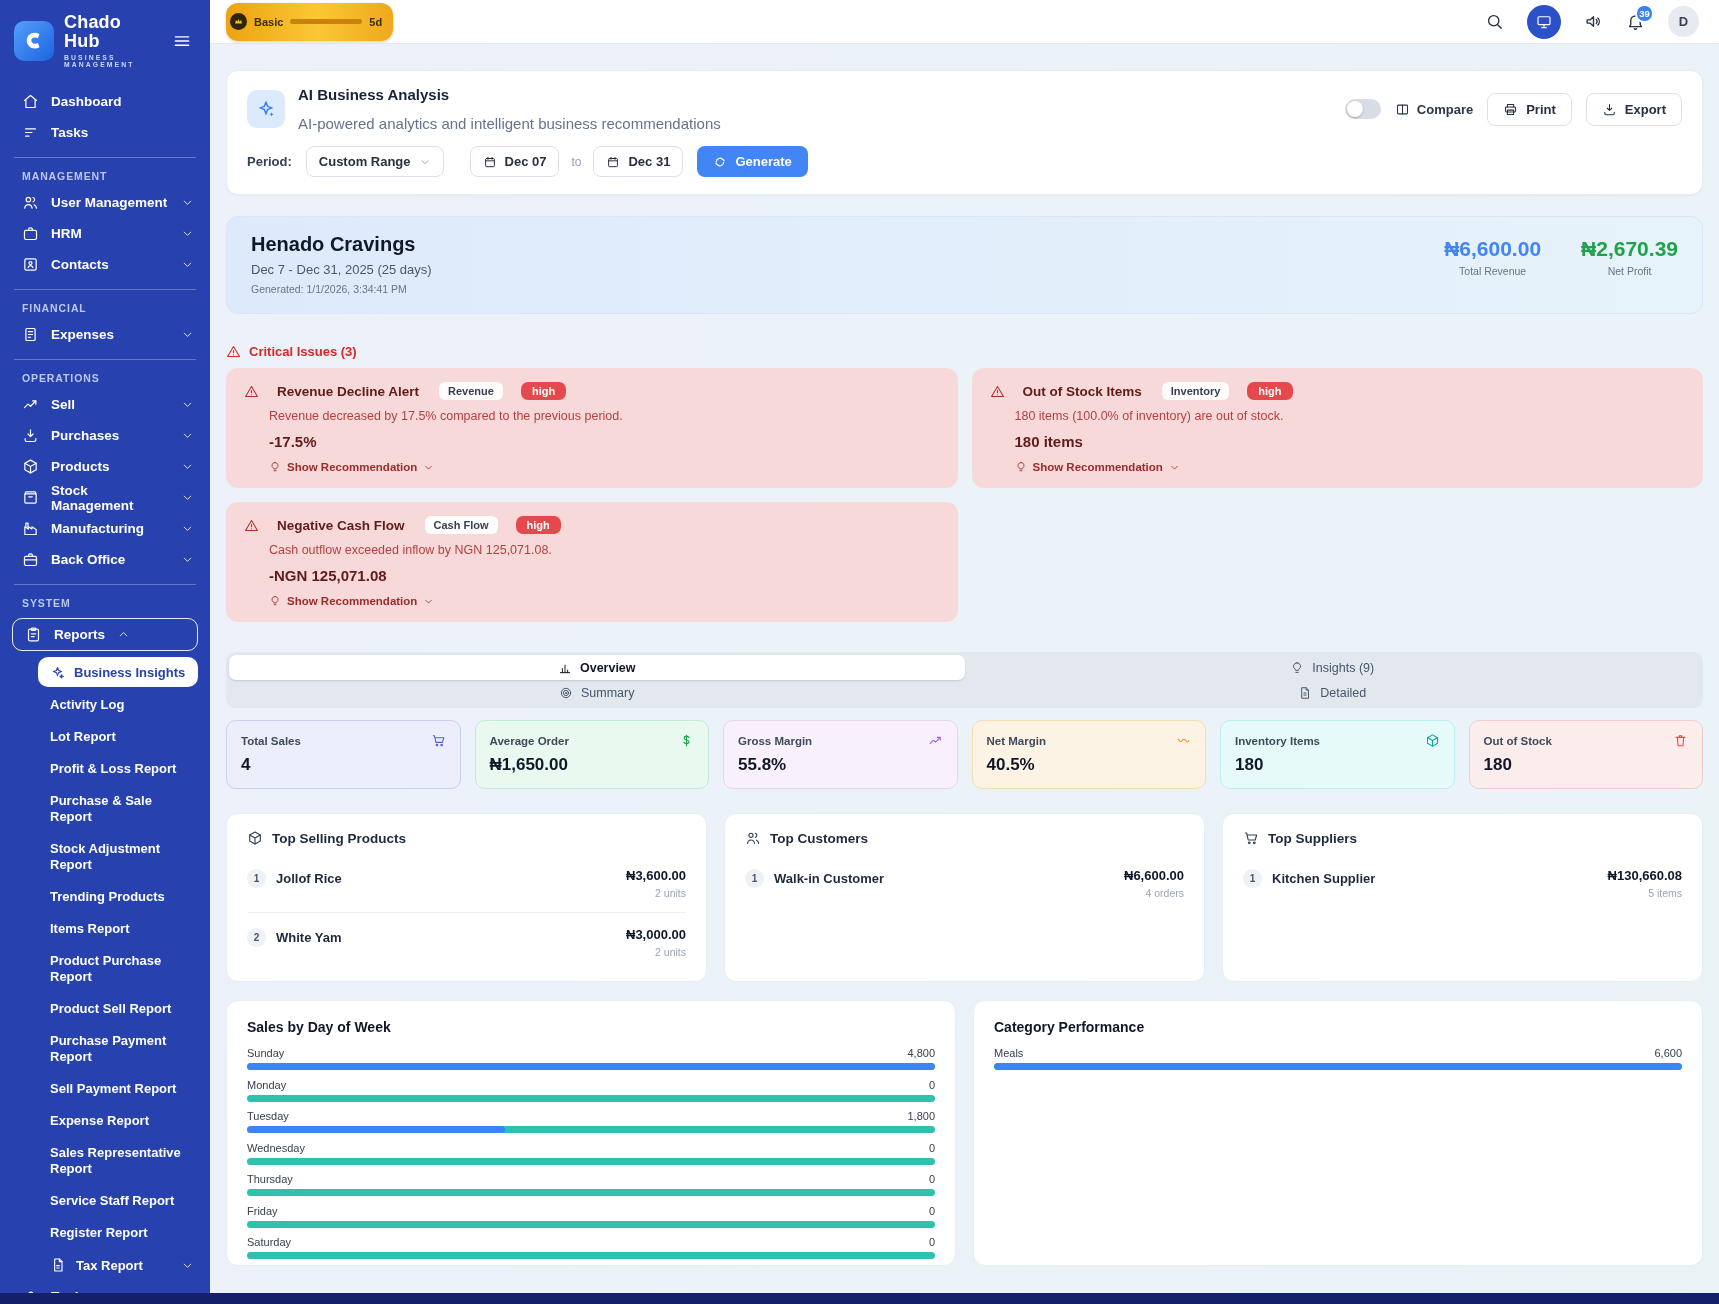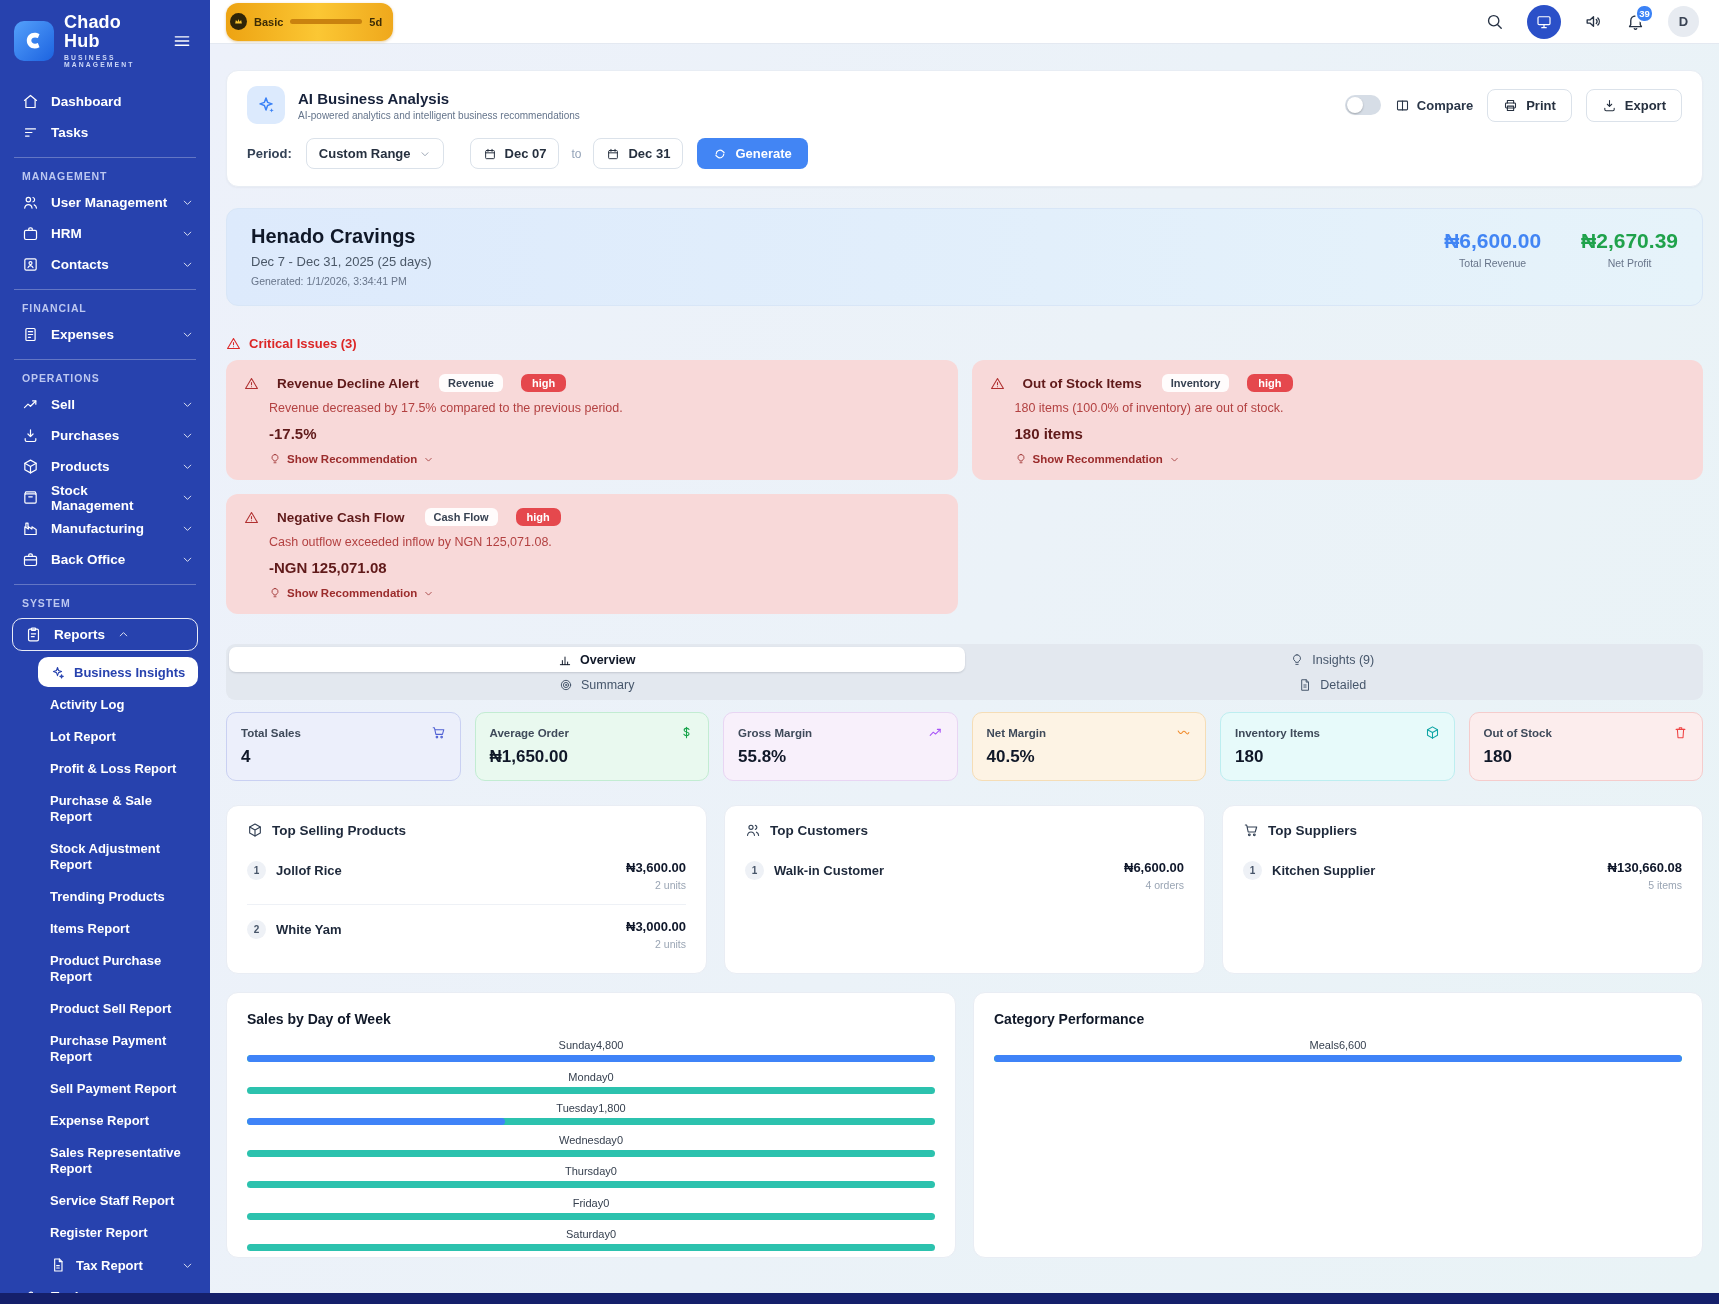--- a/index.html
+++ b/index.html
@@ -45,21 +45,21 @@
 .noti{position:absolute;top:-8px;right:-9px;background:#3b82f6;color:#fff;border-radius:9px;min-width:19px;height:19px;font-size:9.5px;font-weight:700;display:flex;align-items:center;justify-content:center;border:2px solid #fff}
 .avatar{width:31px;height:31px;border-radius:50%;background:#e7ebf1;color:#3a4354;font-weight:700;font-size:13px;display:flex;align-items:center;justify-content:center;cursor:pointer}
 
 
 .content{flex:1;overflow:hidden;padding:26px 16px 0;background:linear-gradient(115deg,#edf1fa 0%,#e9f3f6 100%)}
 
 .ai-card{background:#fff;border:1px solid #e8edf4;border-radius:12px;padding:15px 20px 17px;box-shadow:0 1px 2px rgba(15,23,42,.04)}
 .ai-head{display:flex;align-items:center}
 .ai-tile{width:38px;height:38px;border-radius:10px;background:#dceafd;display:flex;align-items:center;justify-content:center;margin-right:13px}
 .ai-title{font-size:15px;font-weight:700;color:#16213a}
-.ai-sub{font-size:10px;color:#64748b;margin-top:3px}
+.ai-sub{font-size:15px;color:#64748b;margin-top:12px}
 .ai-actions{margin-left:auto;display:flex;align-items:center;gap:14px}
 .toggle{width:36px;height:20px;border-radius:10px;background:#d6dde6;position:relative;cursor:pointer;flex-shrink:0}
 .toggle::after{content:"";position:absolute;width:16px;height:16px;border-radius:50%;background:#fff;top:2px;left:2px;box-shadow:0 1px 2px rgba(0,0,0,.25)}
 .cmp{display:flex;align-items:center;gap:7px;font-size:13px;font-weight:600;color:#2a3648;cursor:pointer}
 .btn-ghost{display:flex;align-items:center;gap:8px;height:33px;padding:0 15px;border:1px solid #dbe2ea;border-radius:8px;background:#fff;font-size:13px;font-weight:600;color:#26303f;cursor:pointer}
 .period-row{display:flex;align-items:center;gap:10px;margin-top:14px}
 .period-lbl{font-size:13px;font-weight:700;color:#334155;margin-right:4px}
 .selectbox,.datebox{display:flex;align-items:center;gap:8px;height:31px;padding:0 12px;border:1px solid #dbe2ea;border-radius:8px;background:#fff;font-size:13px;font-weight:600;color:#26303f;cursor:pointer}
 .to-lbl{font-size:12px;color:#94a3b8;padding:0 2px}
 .btn-generate{display:flex;align-items:center;gap:8px;height:31px;padding:0 16px;border-radius:8px;background:#4285f4;color:#fff;font-size:13px;font-weight:600;border:none;cursor:pointer;margin-left:4px}
@@ -112,21 +112,21 @@
 .li-right{margin-left:auto;text-align:right}
 .li-amount{font-size:13px;font-weight:800;color:#0f172a}
 .li-sub{font-size:10.5px;color:#9aa5b4;margin-top:4px}
 .panel-list{margin-top:8px}
 
 .charts{margin-top:18px;display:grid;grid-template-columns:1fr 1fr;gap:17px}
 .chart-card{background:#fff;border:1px solid #e9edf4;border-radius:12px;padding:18px 20px;height:266px}
 .chart-title{font-size:14px;font-weight:800;color:#101828}
 .bar-row{margin-top:8.5px}
 .bar-row.first{margin-top:12px}
-.bar-meta{display:flex;justify-content:center;font-size:11px;color:#36404f;margin-bottom:4px}
+.bar-meta{display:flex;justify-content:space-between;font-size:11px;color:#36404f;margin-bottom:4px}
 .bar-track{height:7px;border-radius:4px;background:#2cc2ae;overflow:hidden}
 .bar-fill{height:100%;background:#3f83f8;border-radius:4px}
 </style>
 </head>
 <body>
 
 <div class="app">
 
   <aside class="sidebar">
     <div class="brand">

